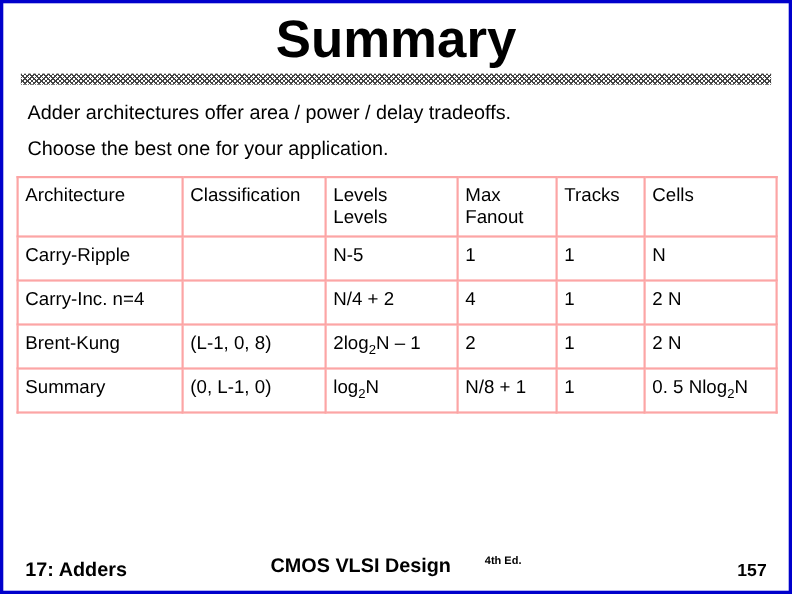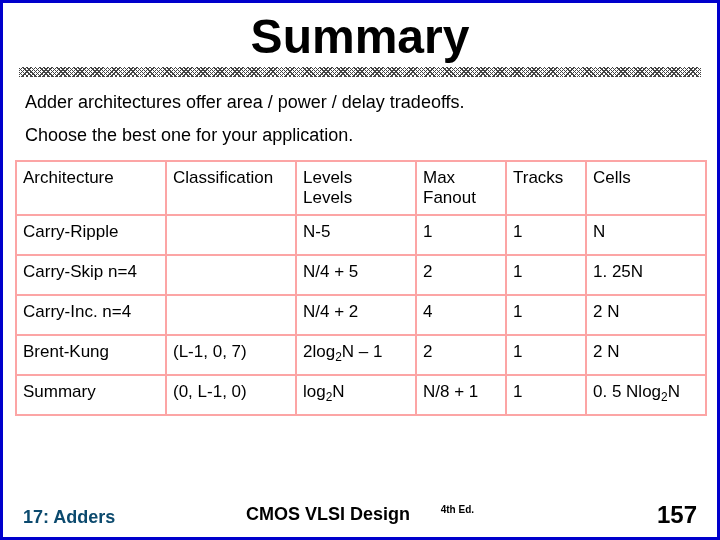--- a/index.html
+++ b/index.html
@@ -55,24 +55,24 @@
   col.c6 { width: 120px; }
   sub { font-size: 0.7em; vertical-align: sub; }
   .footer {
     margin-top: auto;
     display: flex;
     align-items: baseline;
     justify-content: space-between;
     padding: 6px 8px 0 8px;
     font-weight: bold;
   }
-  .footer-left { color: #0c4a6e; font-size: 18px; }
+  .footer-left { color: #000000; font-size: 18px; }
   .footer-center { font-size: 18px; position: absolute; left: 50%; transform: translateX(-50%); bottom: 12px; }
   .footer-center .ed { font-size: 10px; vertical-align: super; margin-left: 28px; }
-  .footer-right { font-size: 24px; }
+  .footer-right { font-size: 16px; }
 </style>
 </head>
 <body>
 
 <div class="slide">
   <div class="title">Summary</div>
   <div class="hatch"></div>
 
   <div class="body-text">Adder architectures offer area / power / delay tradeoffs.</div>
   <div class="body-text">Choose the best one for your application.</div>
@@ -105,38 +105,30 @@
     <tbody id="tbody">
         <tr>
           <td>Carry-Ripple</td>
           <td></td>
           <td>N-5</td>
           <td>1</td>
           <td>1</td>
           <td>N</td>
         </tr>
         <tr>
-          <td>Carry-Skip n=4</td>
-          <td></td>
-          <td>N/4 + 5</td>
-          <td>2</td>
-          <td>1</td>
-          <td>1. 25N</td>
-        </tr>
-        <tr>
           <td>Carry-Inc. n=4</td>
           <td></td>
           <td>N/4 + 2</td>
           <td>4</td>
           <td>1</td>
           <td>2 N</td>
         </tr>
         <tr>
           <td>Brent-Kung</td>
-          <td>(L-1, 0, 7)</td>
+          <td>(L-1, 0, 8)</td>
           <td>2log<sub>2</sub>N – 1</td>
           <td>2</td>
           <td>1</td>
           <td>2 N</td>
         </tr>
         <tr>
           <td>Summary</td>
           <td>(0, L-1, 0)</td>
           <td>log<sub>2</sub>N</td>
           <td>N/8 + 1</td>

